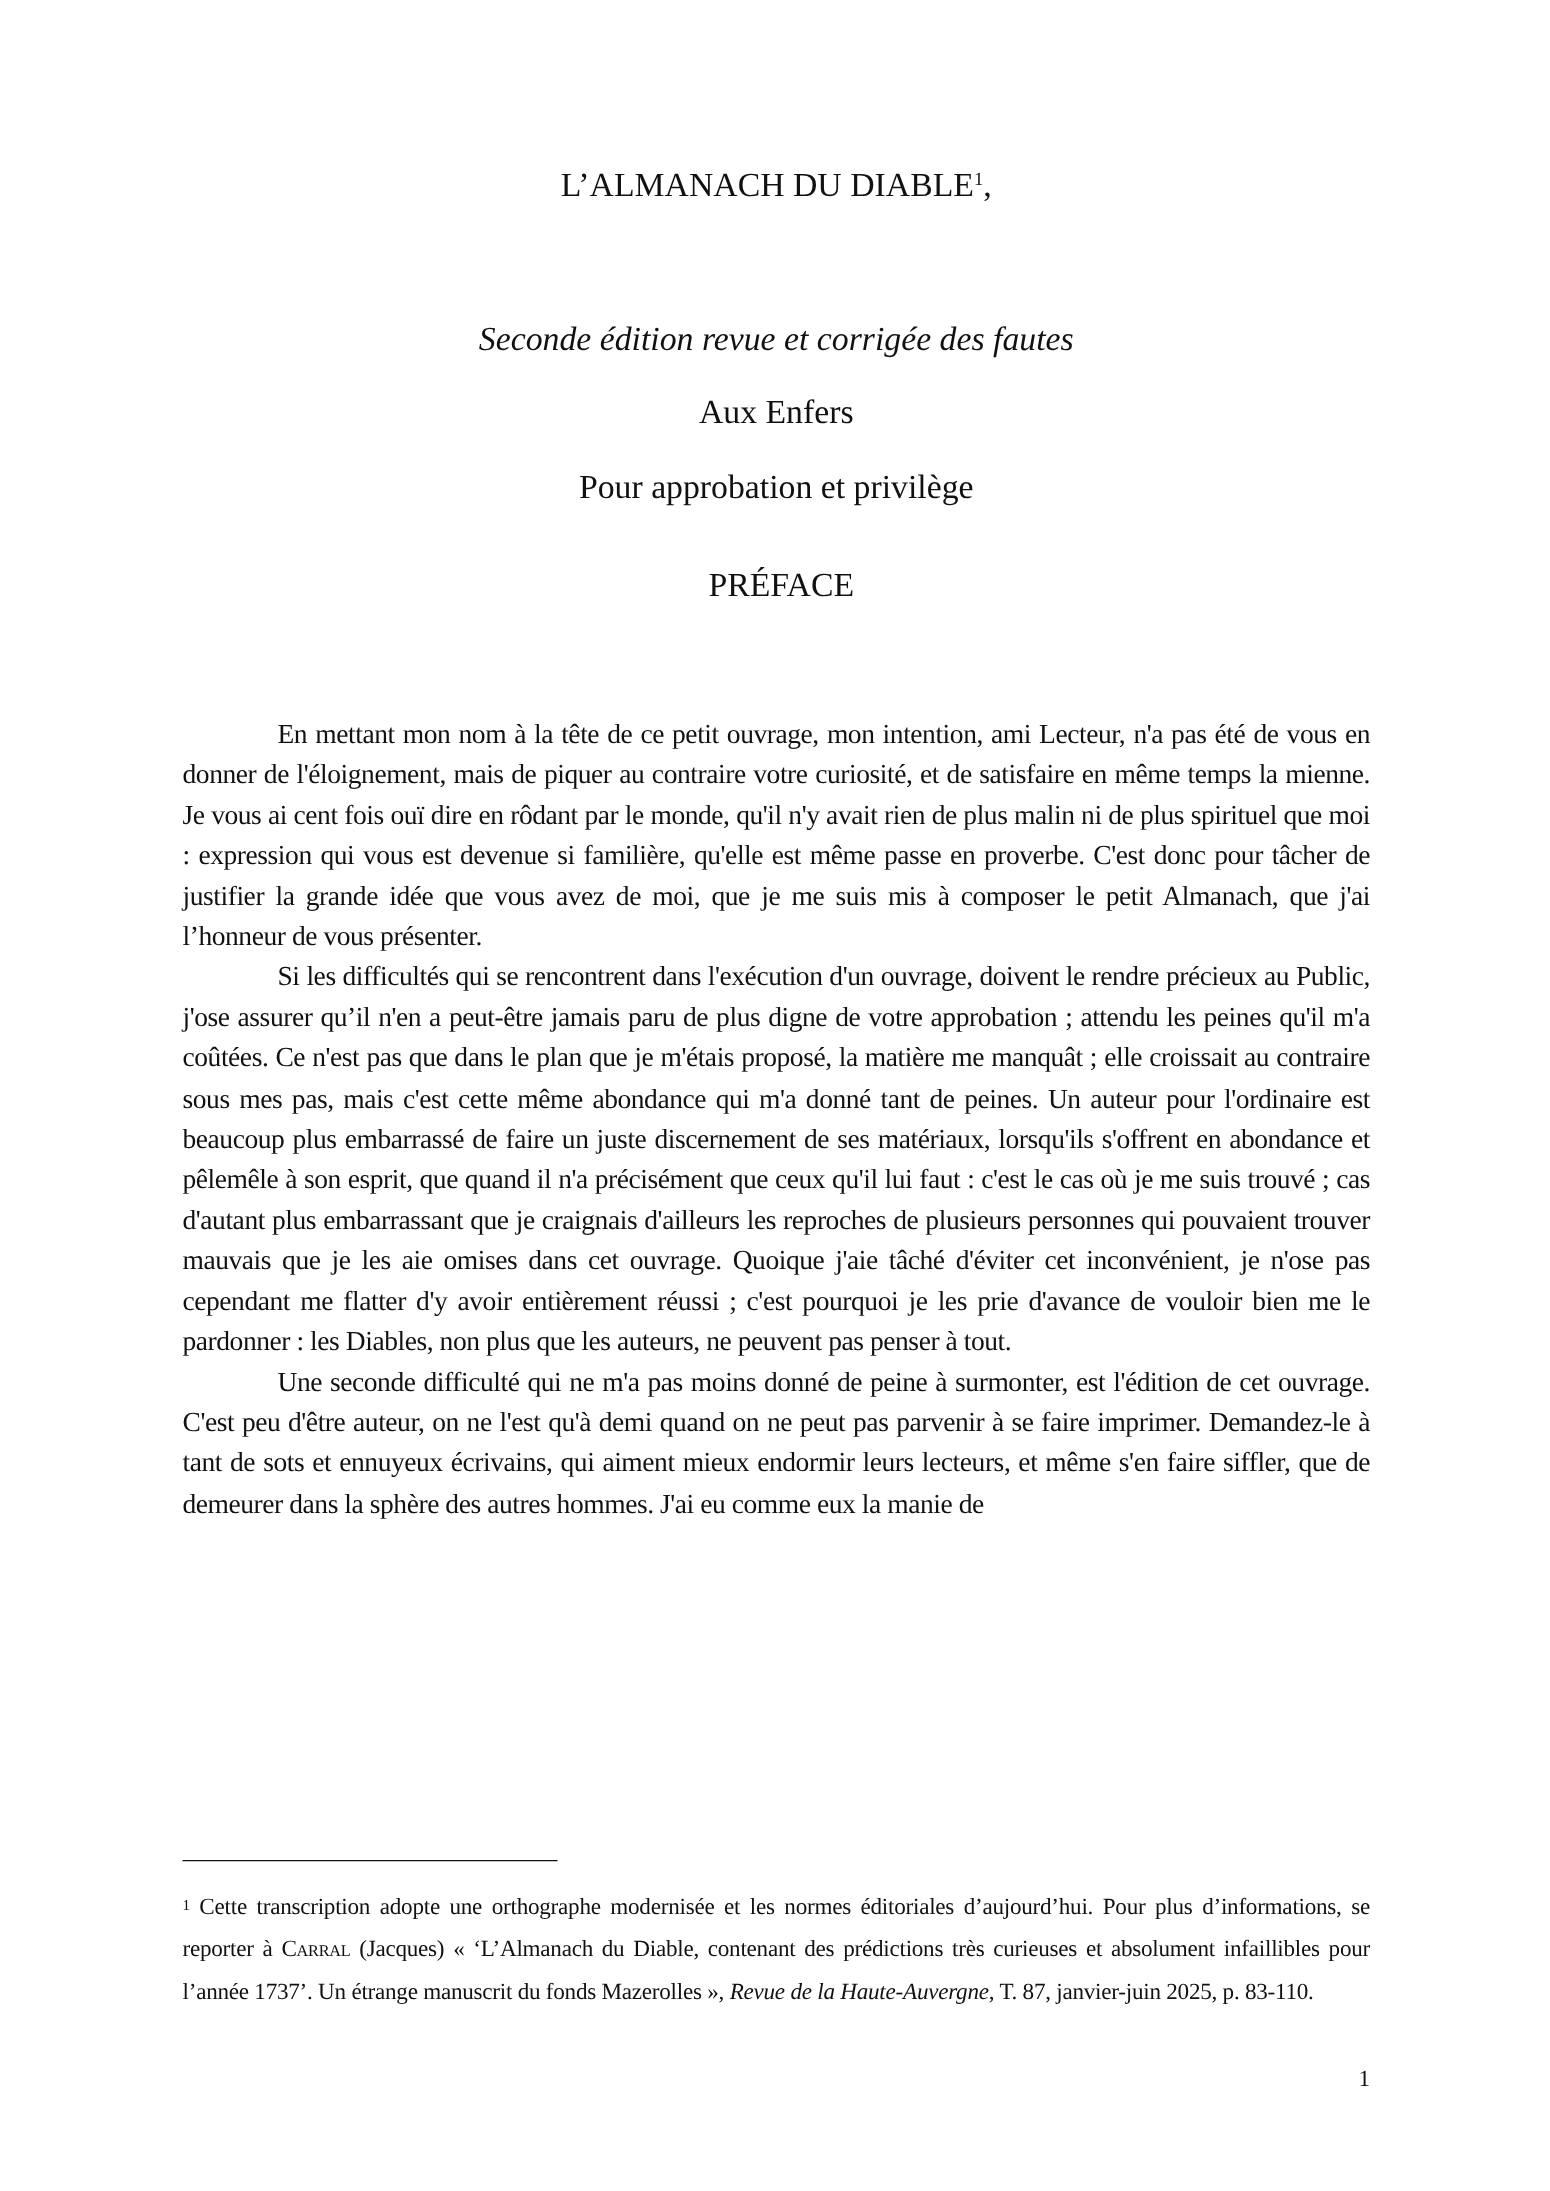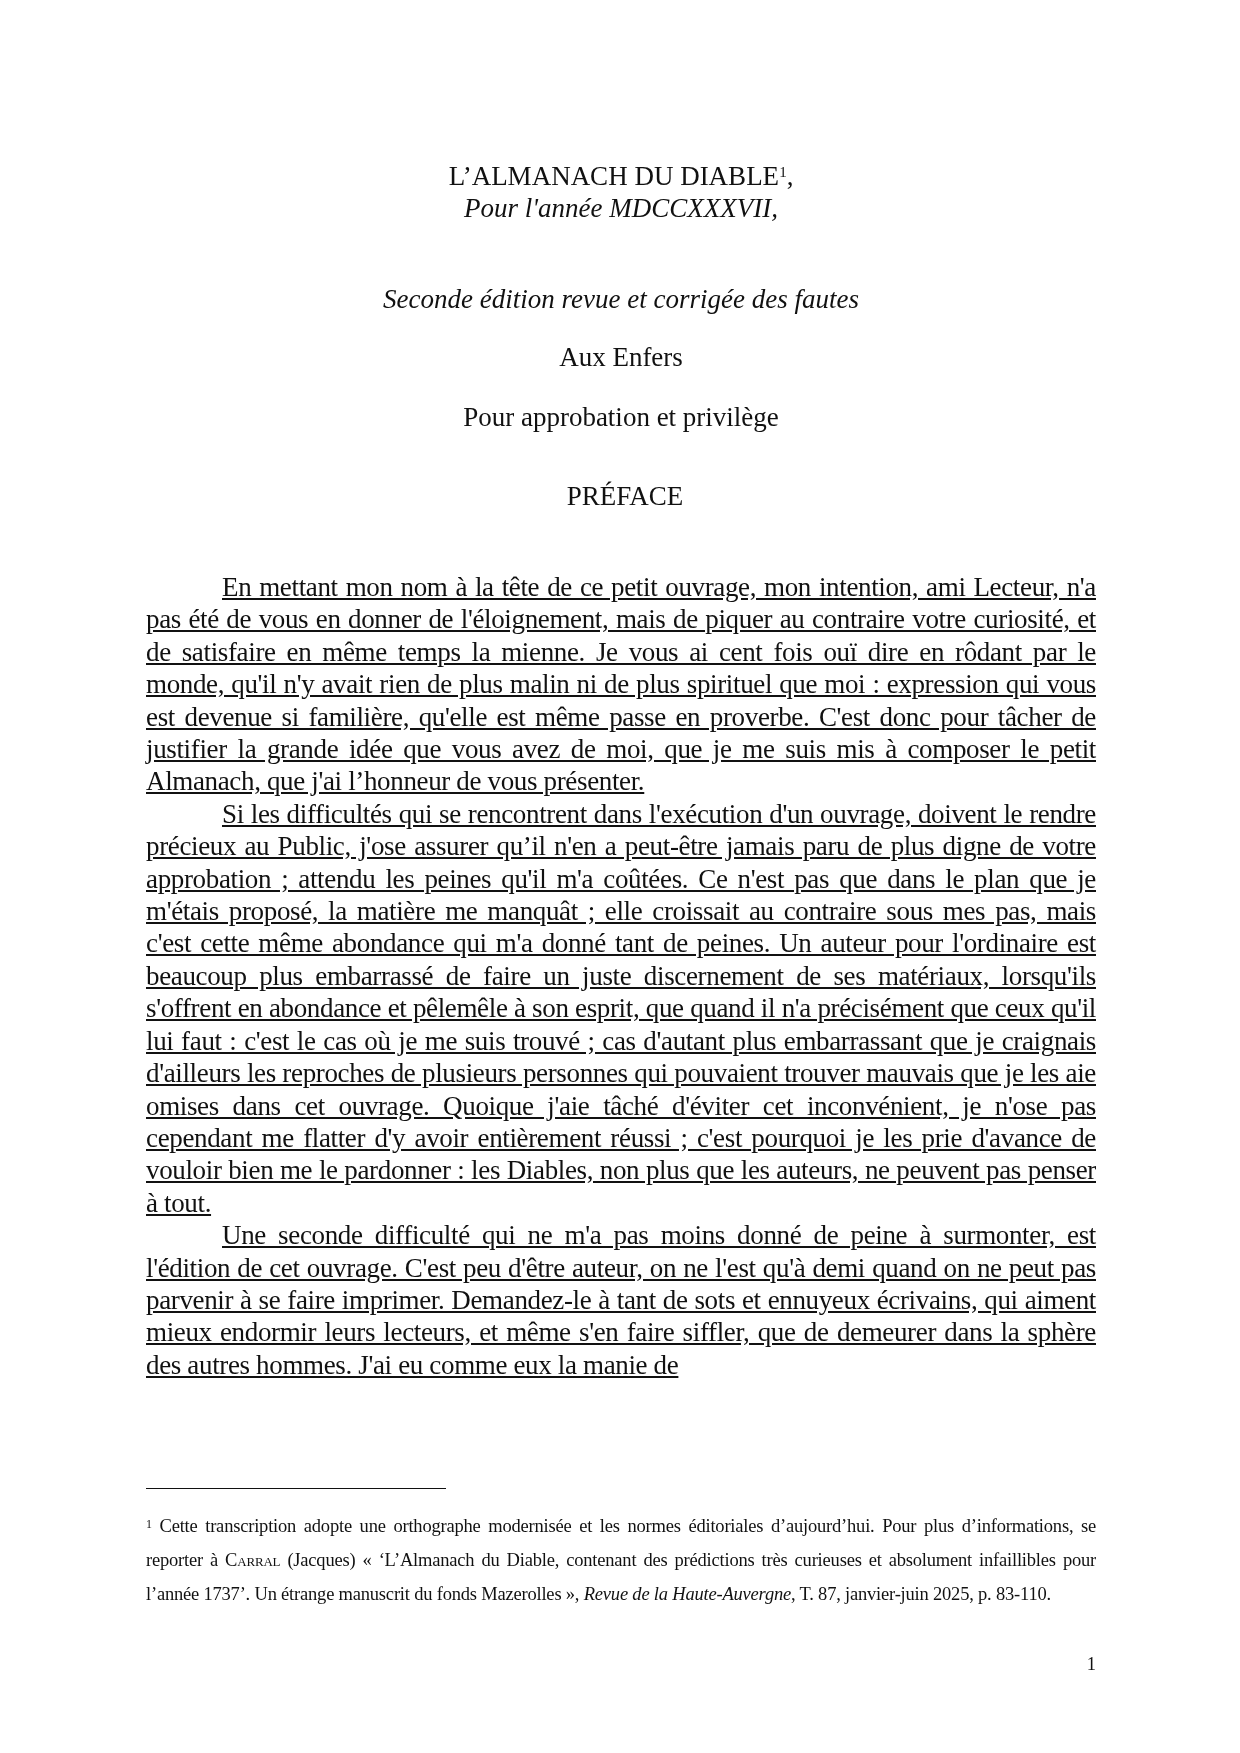--- a/index.html
+++ b/index.html
@@ -1,33 +1,32 @@
 <!DOCTYPE html>
 <html><head>
 <meta charset="utf-8">
 <style>
   html, body { margin: 0; padding: 0; background: #ffffff; }
   body {
     width: 1240px; height: 1753px; position: relative; overflow: hidden;
     font-family: "Liberation Serif", "DejaVu Serif", serif; color: #111;
   }
   .page { position: absolute; left: 146px; top: 0; width: 950px; }
-  .center { text-align: center; font-size: 27px; line-height: 32px; margin-top: 28px; }
+  .center { text-align: center; font-size: 27px; line-height: 32px; }
   .title-block { position: absolute; top: 132px; left: 0; width: 950px; }
   .title-block .it { font-style: italic; }
   sup.fn { font-size: 15px; vertical-align: top; position: relative; top: -4px; }
   .edition { position: absolute; top: 255px; left: 0; width: 950px; font-style: italic; }
   .place { position: absolute; top: 313px; left: 0; width: 950px; }
   .privilege { position: absolute; top: 373px; left: 0; width: 950px; }
   .preface-heading { position: absolute; top: 452px; left: 4px; width: 950px; }
   .body-text {
     position: absolute; top: 571px; left: 0; width: 950px;
-    font-size: 27px; line-height: 32.4px; text-align: justify;
+    font-size: 22px; line-height: 32.4px; text-align: justify;
     letter-spacing: -0.35px;
-    text-decoration: underline;
   }
   .body-text p { margin: 0; text-indent: 76px; }
   .fn-rule {
     position: absolute; top: 1488px; left: 0; width: 300px; height: 0;
     border-top: 1.5px solid #111;
   }
   .footnote {
     position: absolute; top: 1509px; left: 0; width: 950px;
     font-size: 18.5px; line-height: 34px; text-align: justify;
     letter-spacing: -0.2px;
@@ -40,21 +39,20 @@
     font-size: 18.5px; line-height: 24px;
   }
 </style>
 </head>
 <body>
 
 <div class="page">
 
   <div class="title-block center">
     <div><span>L’ALMANACH DU DIABLE</span><sup class="fn">1</sup><span>,</span></div>
-    <div class="it">Pour l'année MDCCXXXVII,</div>
   </div>
 
   <div class="edition center">Seconde édition revue et corrigée des fautes</div>
   <div class="place center">Aux Enfers</div>
   <div class="privilege center">Pour approbation et privilège</div>
 
   <div class="preface-heading center">PRÉFACE</div>
 
   <div class="body-text">
     <p>En mettant mon nom à la tête de ce petit ouvrage, mon intention, ami Lecteur, n'a pas été de vous en donner de l'éloignement, mais de piquer au contraire votre curiosité, et de satisfaire en même temps la mienne. Je vous ai cent fois ouï dire en rôdant par le monde, qu'il n'y avait rien de plus malin ni de plus spirituel que moi : expression qui vous est devenue si familière, qu'elle est même passe en proverbe. C'est donc pour tâcher de justifier la grande idée que vous avez de moi, que je me suis mis à composer le petit Almanach, que j'ai l’honneur de vous présenter.</p>

